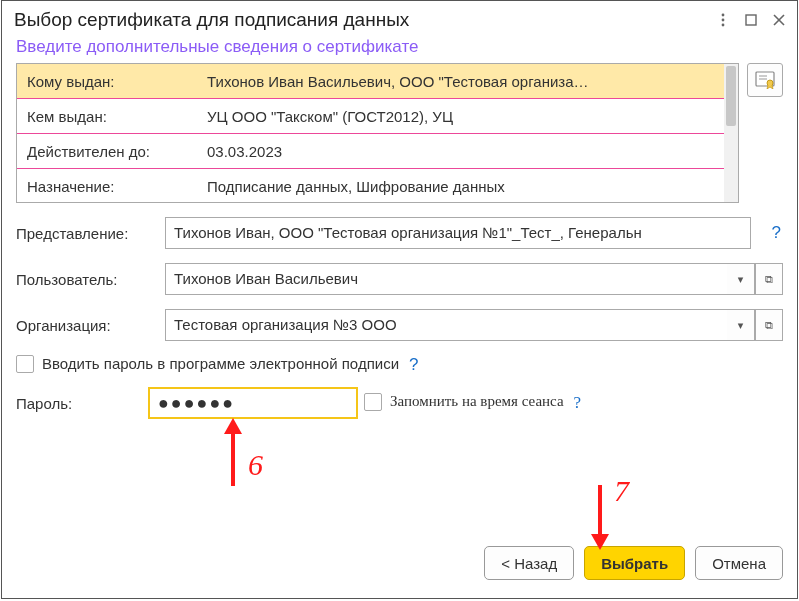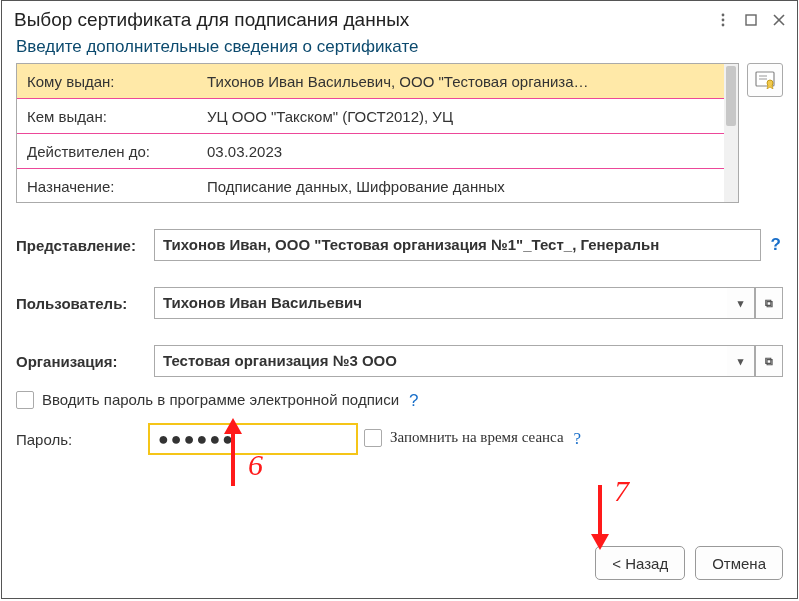--- a/index.html
+++ b/index.html
@@ -43,21 +43,21 @@
     width: 16px;
     height: 16px;
     display: flex;
     align-items: center;
     justify-content: center;
     font-size: 16px;
     color: #666;
     cursor: pointer;
   }
   .subtitle {
-    color: #0c4a6e;
+    color: #8b5cf6;
     font-size: 17px;
     padding: 2px 14px 6px 14px;
   }
   .content {
     flex: 1;
     padding: 0 14px 10px 14px;
     display: flex;
     flex-direction: column;
   }
   .cert-row {
@@ -121,23 +121,22 @@
     border-radius: 3px;
     background: #fdfdfd;
     display: flex;
     align-items: center;
     justify-content: center;
     cursor: pointer;
   }
   .form-row {
     display: flex;
     align-items: center;
-    margin-top: 26px;
-    gap: 8px;
-    font-weight: bold;
+    margin-top: 14px;
+    gap: 19px;
   }
   .form-row .label {
     width: 130px;
     padding-right: 4px;
   }
   .form-row .input {
     flex: 1;
     border: 1px solid #aaa;
     height: 32px;
     padding: 0 8px;
@@ -346,20 +345,21 @@
       <div class="pwd-input">●●●●●●</div>
       <div style="display:flex;align-items:flex-start;gap:8px;margin-left:6px;font-family:Liberation Serif, serif;">
         <div class="chk"></div>
         <span>Запомнить на время сеанса</span>
         <span class="help">?</span>
       </div>
     </div>
 
     <div class="footer">
       <div class="fbtn">&lt; Назад</div>
+      <div class="fbtn primary">Выбрать</div>
       <div class="fbtn">Отмена</div>
     </div>
 
   </div>
 </div>
 
 <div class="ann" style="left:218px; top:418px;">
   <svg width="30" height="70" viewBox="0 0 30 70">
     <line x1="15" y1="68" x2="15" y2="12" stroke="#ff1a1a" stroke-width="4"></line>
     <polygon points="15,0 6,16 24,16" fill="#ff1a1a"></polygon>

